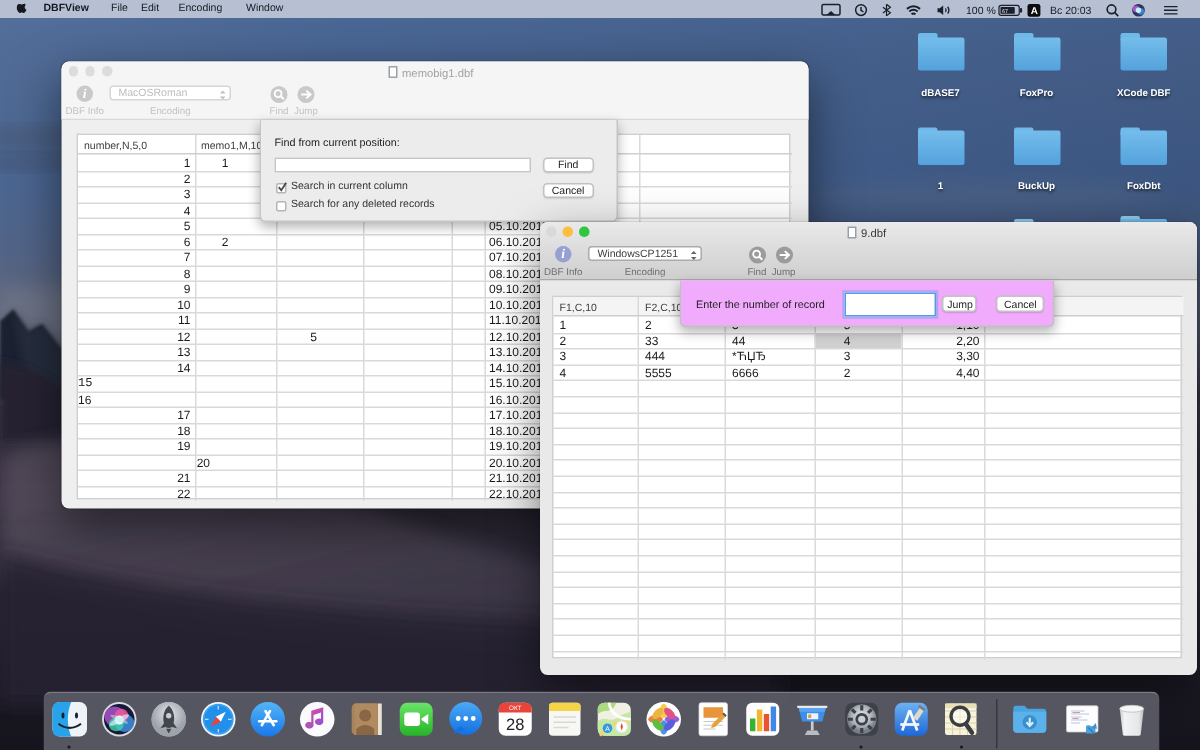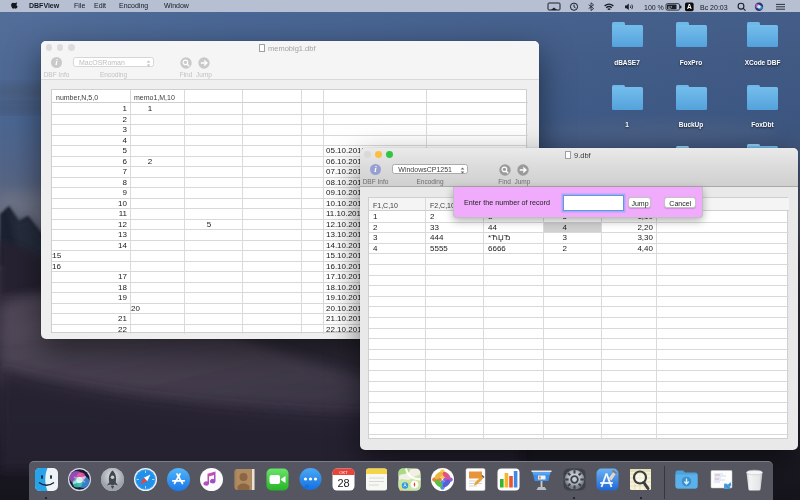--- a/index.html
+++ b/index.html
@@ -280,20 +280,33 @@
       <div class="celltxt" style="left:0;top:221.5px;width:75px;text-align:right;">22</div>
       <div class="celltxt" style="left:274px;top:221.5px;">22.10.2015</div>
       <div class="celltxt" style="left:93px;top:1.0px;width:10px;text-align:center;">1</div>
       <div class="celltxt" style="left:93px;top:53.5px;width:10px;text-align:center;">2</div>
       <div class="celltxt" style="left:152px;top:116.5px;width:10px;text-align:center;">5</div>
       </div>
       <div class="hdrtxt" style="left:4px;top:3.5px;">number,N,5,0</div>
       <div class="hdrtxt" style="left:82px;top:3.5px;">memo1,M,10</div>
       <div style="position:absolute;left:0;top:12.2px;width:476px;height:1px;background:#cfcfcf;"></div>
     </div>
+    <div id="bdialog">
+      <div class="abs" style="left:9px;top:10px;font-size:7.2px;color:#222;">Find from current position:</div>
+      <div class="abs" style="left:9px;top:25px;width:171px;height:9.5px;background:#fff;border:1px solid #c6c6c6;"></div>
+      <div class="btn" style="left:187.5px;top:24.5px;width:34.5px;height:10.5px;line-height:10px;">Find</div>
+      <div class="cb" style="left:9.5px;top:41.5px;"></div>
+      <svg class="abs" style="left:9.5px;top:40px" width="8.5" height="9" viewBox="0 0 8.5 9">
+          <path d="M1.8,4.8 L3.5,6.8 L6.8,1.8" stroke="#4a4a4a" stroke-width="1.2" fill="none"></path>
+        </svg>
+      <div class="abs" style="left:20px;top:41px;font-size:7px;color:#333;">Search in current column</div>
+      <div class="btn" style="left:187.5px;top:41.5px;width:34.5px;height:10.5px;line-height:10px;">Cancel</div>
+      <div class="cb" style="left:9.5px;top:53.5px;"></div>
+      <div class="abs" style="left:20px;top:53px;font-size:7px;color:#333;">Search for any deleted records</div>
+    </div>
   </div>
   <div id="fwin" class="win">
     <div id="fhead">
       <div class="tl" style="left:3.9px;top:3.1px;background:#d9d9d9;"></div>
       <div class="tl" style="left:14.9px;top:3.1px;background:#fdbf40;"></div>
       <div class="tl" style="left:26.1px;top:3.1px;background:#2fc641;"></div>
       <div class="docicon" style="left:205px;top:3px;"></div>
       <div class="titletxt" style="left:214px;top:3px;font-size:7.5px;color:#3a3a3a;">9.dbf</div>
       <div class="tbicon" style="left:9.8px;top:15.5px;width:11.4px;height:11.4px;background:#96a0d2;color:#fff;font-size:9px;font-style:italic;font-weight:bold;font-family:'Liberation Serif',serif;text-align:center;line-height:11px;">i</div>
       <div class="tblabel" style="left:15.5px;top:29.5px;color:#6e6e6e;">DBF Info</div>

